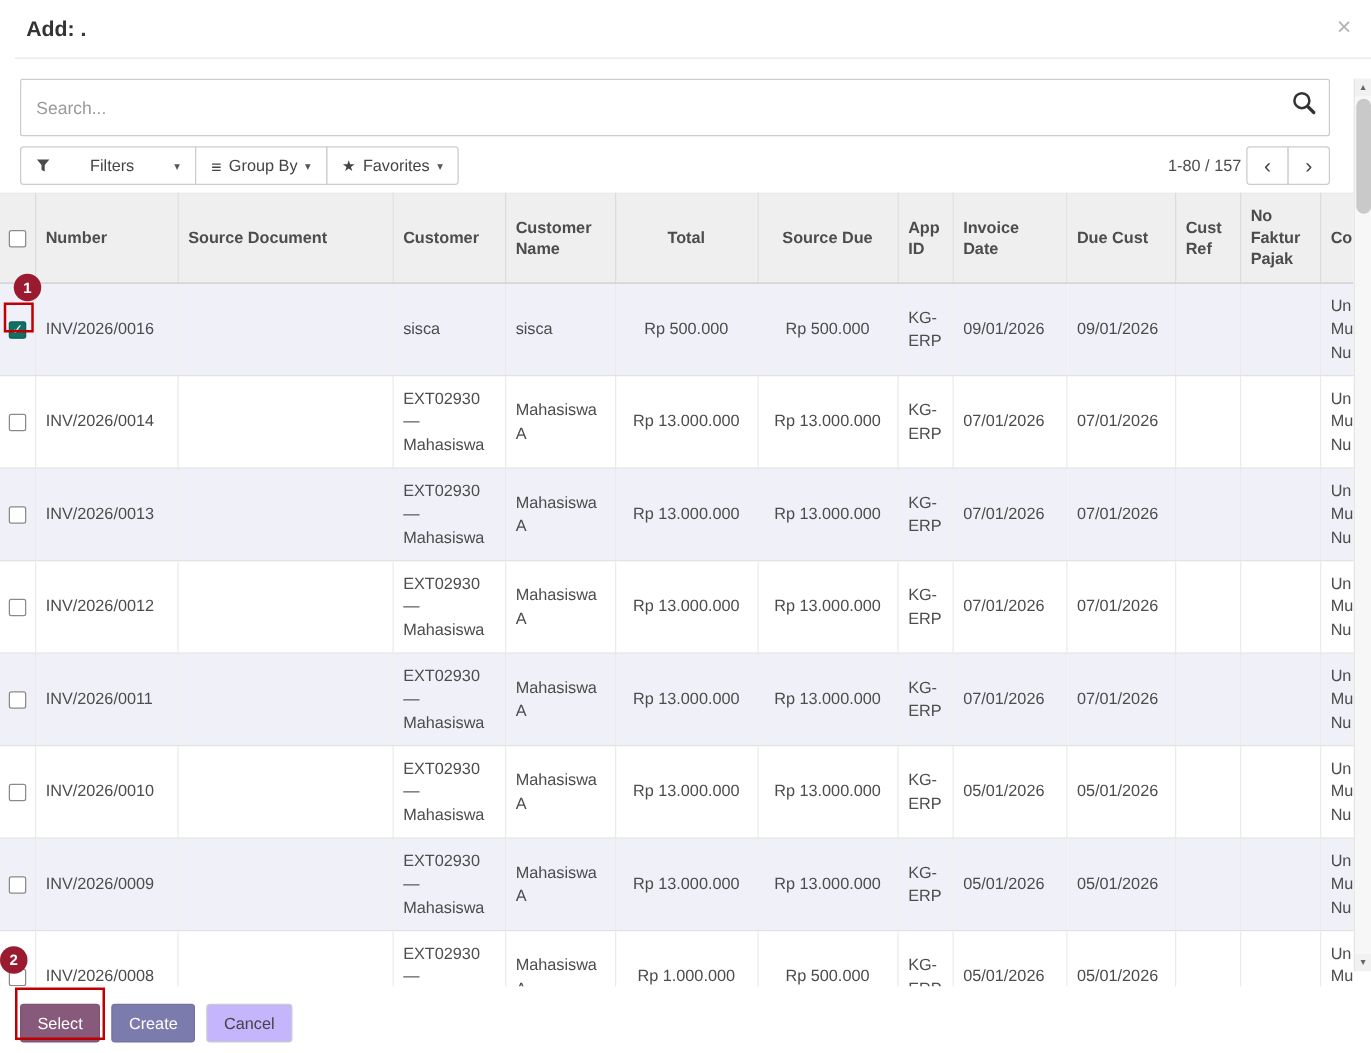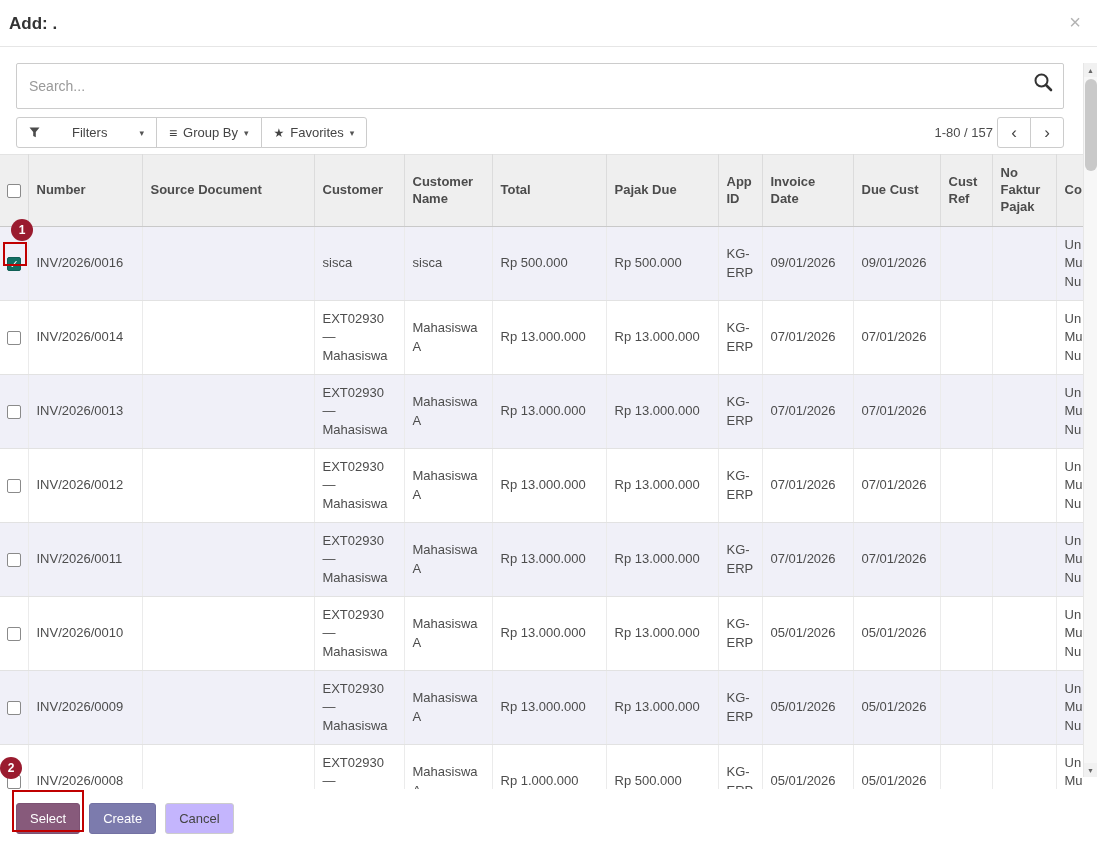--- a/index.html
+++ b/index.html
@@ -4,21 +4,21 @@
 <style>
   * { margin:0; padding:0; box-sizing:border-box; }
   html,body { overflow:hidden; }
   body {
     width:1097px; height:842px; background:#fff;
     font-family:"Liberation Sans", sans-serif; color:#4c4c4c; font-size:13px;
   }
   .page { position:relative; width:1097px; height:842px; background:#fff; }
 
   
-  .modal-header { padding:14px 9px 12px; border-bottom:1px solid #e6e6e6; position:relative; }
+  .modal-header { padding:14px 9px 12px; border-bottom:1px solid #e6e6e6; position:relative;margin-left:12px; }
   .modal-title { font-size:17px; font-weight:bold; color:#333; }
   .close { position:absolute; right:16px; top:12px; font-size:20px; color:#b3b3b3; cursor:pointer; line-height:1; }
 
   .body-area { position:relative; padding-top:16px; }
 
   
   .search-row { margin:0 33px 8px 16px; position:relative; }
   .search-input {
     width:100%; height:46px; border:1px solid #ccc; border-radius:2px;
     padding:0 40px 0 12px; font-size:14px; color:#4c4c4c; font-family:inherit; outline:none;
@@ -55,21 +55,21 @@
   thead th {
     height:72px; background:#efefef; border-bottom:1px solid #c9c9c9; border-top:1px solid #e3e3e3;
     border-right:1px solid #dcdcdc; padding:6px 8px; text-align:left; vertical-align:middle;
     font-weight:bold; color:#4c4c4c; line-height:1.3; overflow:hidden;
   }
   tbody td {
     height:74px; border-bottom:1px solid #e2e2e2; border-right:1px solid #ebebeb;
     padding:6px 8px; vertical-align:middle; line-height:1.4; overflow:hidden; background:#fff;
   }
   tr.stripe td { background:#f0f0f8; }
-  .num { text-align:left; }
+  .num { text-align:center; }
   .pre { white-space:pre-line; }
   .col-cb { padding:6px 4px 6px 7px !important; }
   .cb {
     display:inline-block; width:14px; height:14px; border:1px solid #8a8a8a; border-radius:2px;
     background:#fff; font-size:11px; line-height:13px; text-align:center; color:#fff;
     vertical-align:middle; cursor:pointer;
   }
   .cb.checked { background:#136f63; border-color:#0f5f55; }
 
   
@@ -168,21 +168,21 @@
         <thead>
           <tr>
             <th class="col-cb">
               <span class="cb"></span>
             </th>
           <th>Number</th>
               <th>Source Document</th>
               <th>Customer</th>
               <th>Customer Name</th>
               <th class="num">Total</th>
-              <th class="num">Pajak Due</th>
+              <th class="num">Source Due</th>
               <th>App ID</th>
               <th>Invoice Date</th>
               <th>Due Cust</th>
               <th>Cust Ref</th>
               <th>No Faktur Pajak</th>
               <th>Co</th>
             </tr>
         </thead>
         <tbody>
             <tr class="invoice-row stripe">

